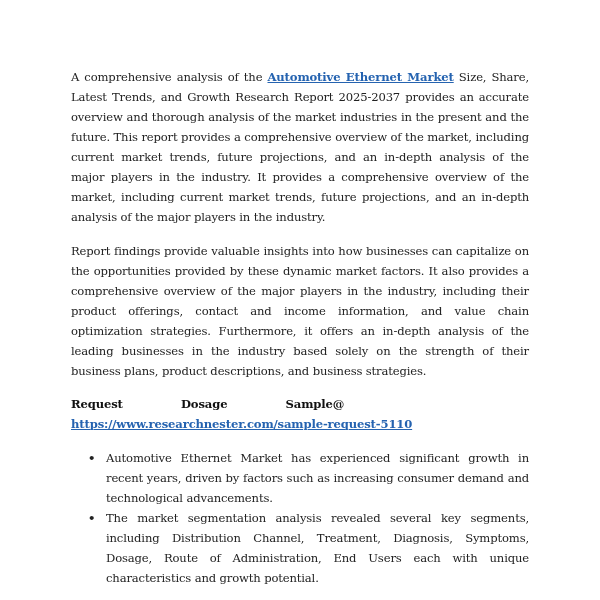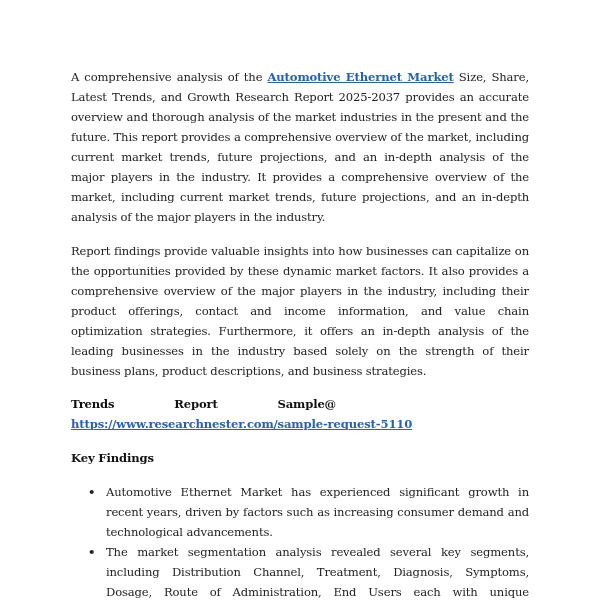--- a/index.html
+++ b/index.html
@@ -60,23 +60,22 @@
   </style>
 </head>
 <body>
 
 <div class="page">
 
   <p class="p1"><span>A comprehensive analysis of the </span><a class="link" href="#">Automotive Ethernet Market</a><span> Size, Share, Latest Trends, and Growth Research Report 2025-2037 provides an accurate overview and thorough analysis of the market industries in the present and the future. This report provides a comprehensive overview of the market, including current market trends, future projections, and an in-depth analysis of the major players in the industry. It provides a comprehensive overview of the market, including current market trends, future projections, and an in-depth analysis of the major players in the industry.</span></p>
 
   <p class="p2">Report findings provide valuable insights into how businesses can capitalize on the opportunities provided by these dynamic market factors. It also provides a comprehensive overview of the major players in the industry, including their product offerings, contact and income information, and value chain optimization strategies. Furthermore, it offers an in-depth analysis of the leading businesses in the industry based solely on the strength of their business plans, product descriptions, and business strategies.</p>
 
-  <p class="p3"><span class="label">Trends Report Sample@</span> &nbsp;&nbsp;&nbsp;&nbsp;&nbsp; <a class="link" href="#">https://www.researchnester.com/sample-request-5110</a></p>
+  <p class="p3"><span class="label">Request Dosage Sample@</span> &nbsp;&nbsp;&nbsp;&nbsp;&nbsp; <a class="link" href="#">https://www.researchnester.com/sample-request-5110</a></p>
 
-  <p class="heading">Key Findings</p>
 
   <ul class="findings">
     <li>
       <span class="bullet">•</span>
       <span>Automotive Ethernet Market has experienced significant growth in recent years, driven by factors such as increasing consumer demand and technological advancements.</span>
     </li>
     <li>
       <span class="bullet">•</span>
       <span>The market segmentation analysis revealed several key segments, including Distribution Channel, Treatment, Diagnosis, Symptoms, Dosage, Route of Administration, End Users each with unique characteristics and growth potential.</span>
     </li>

